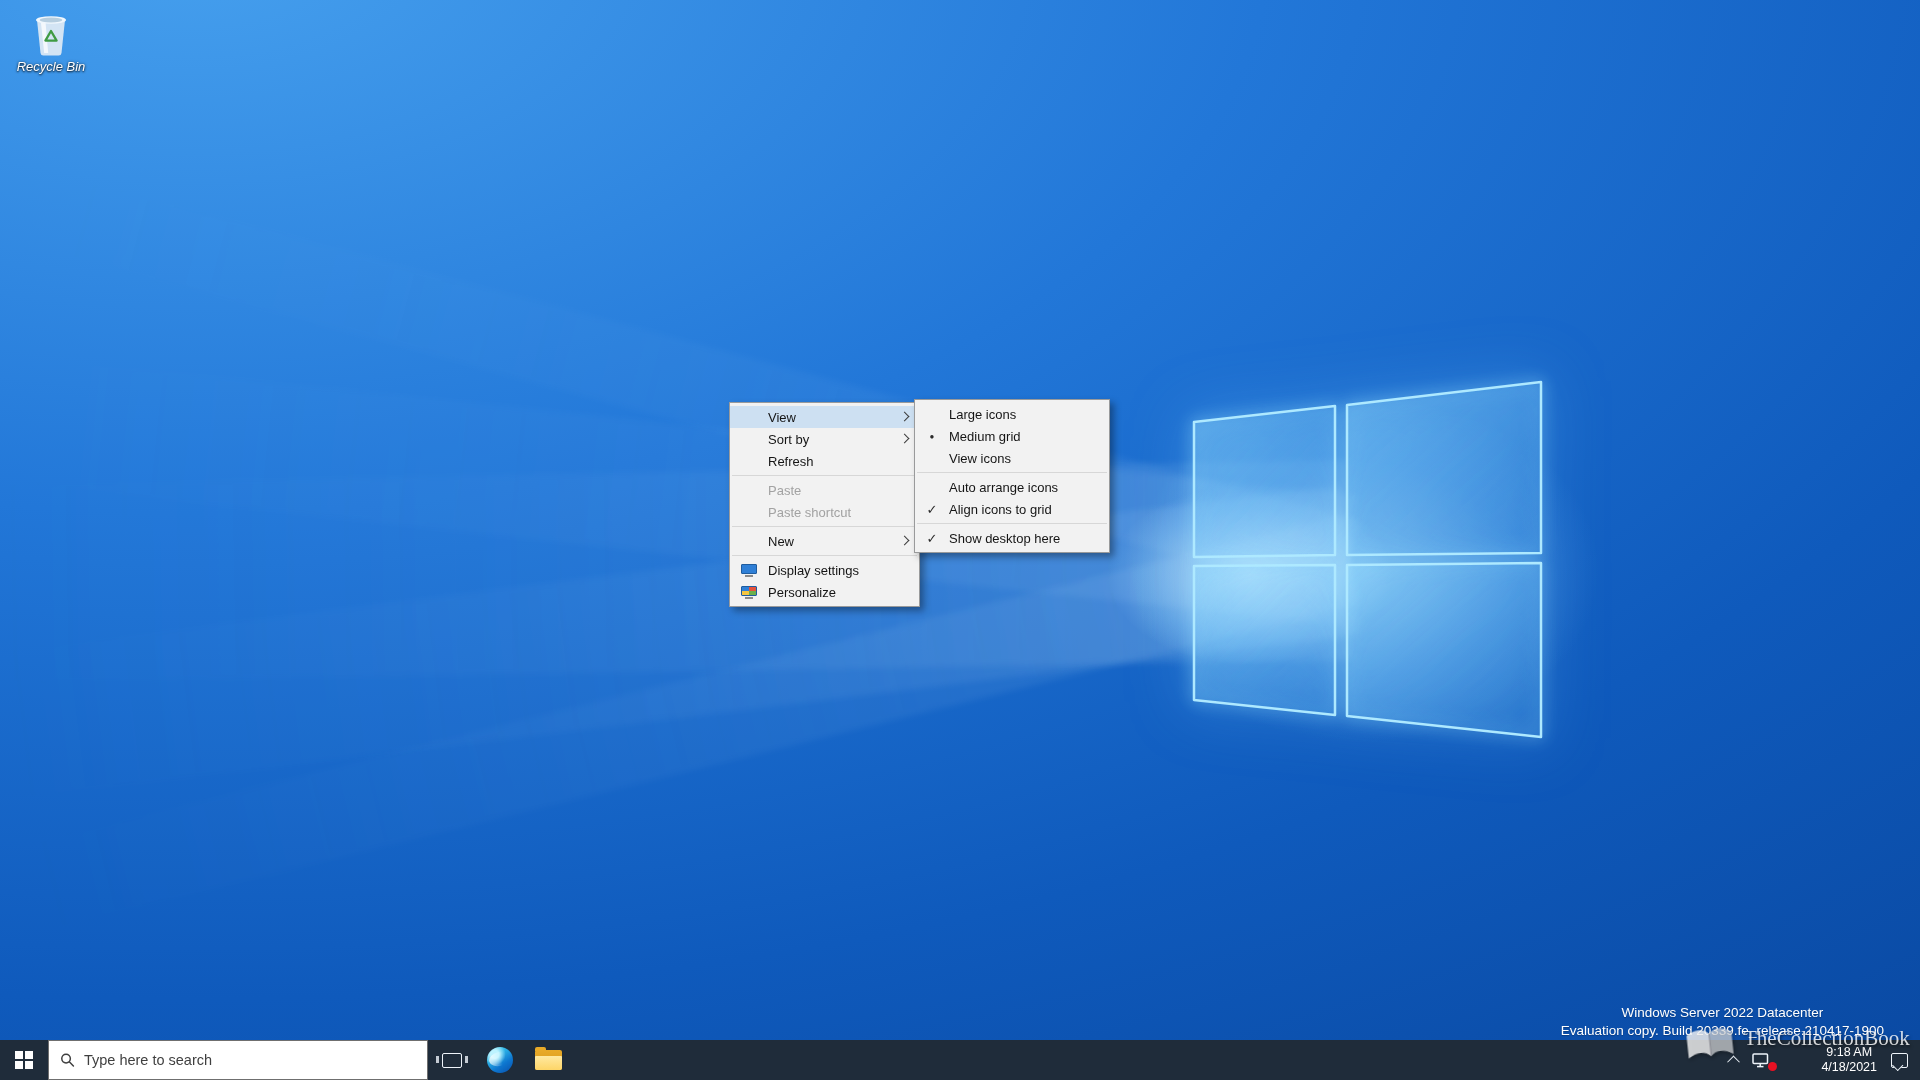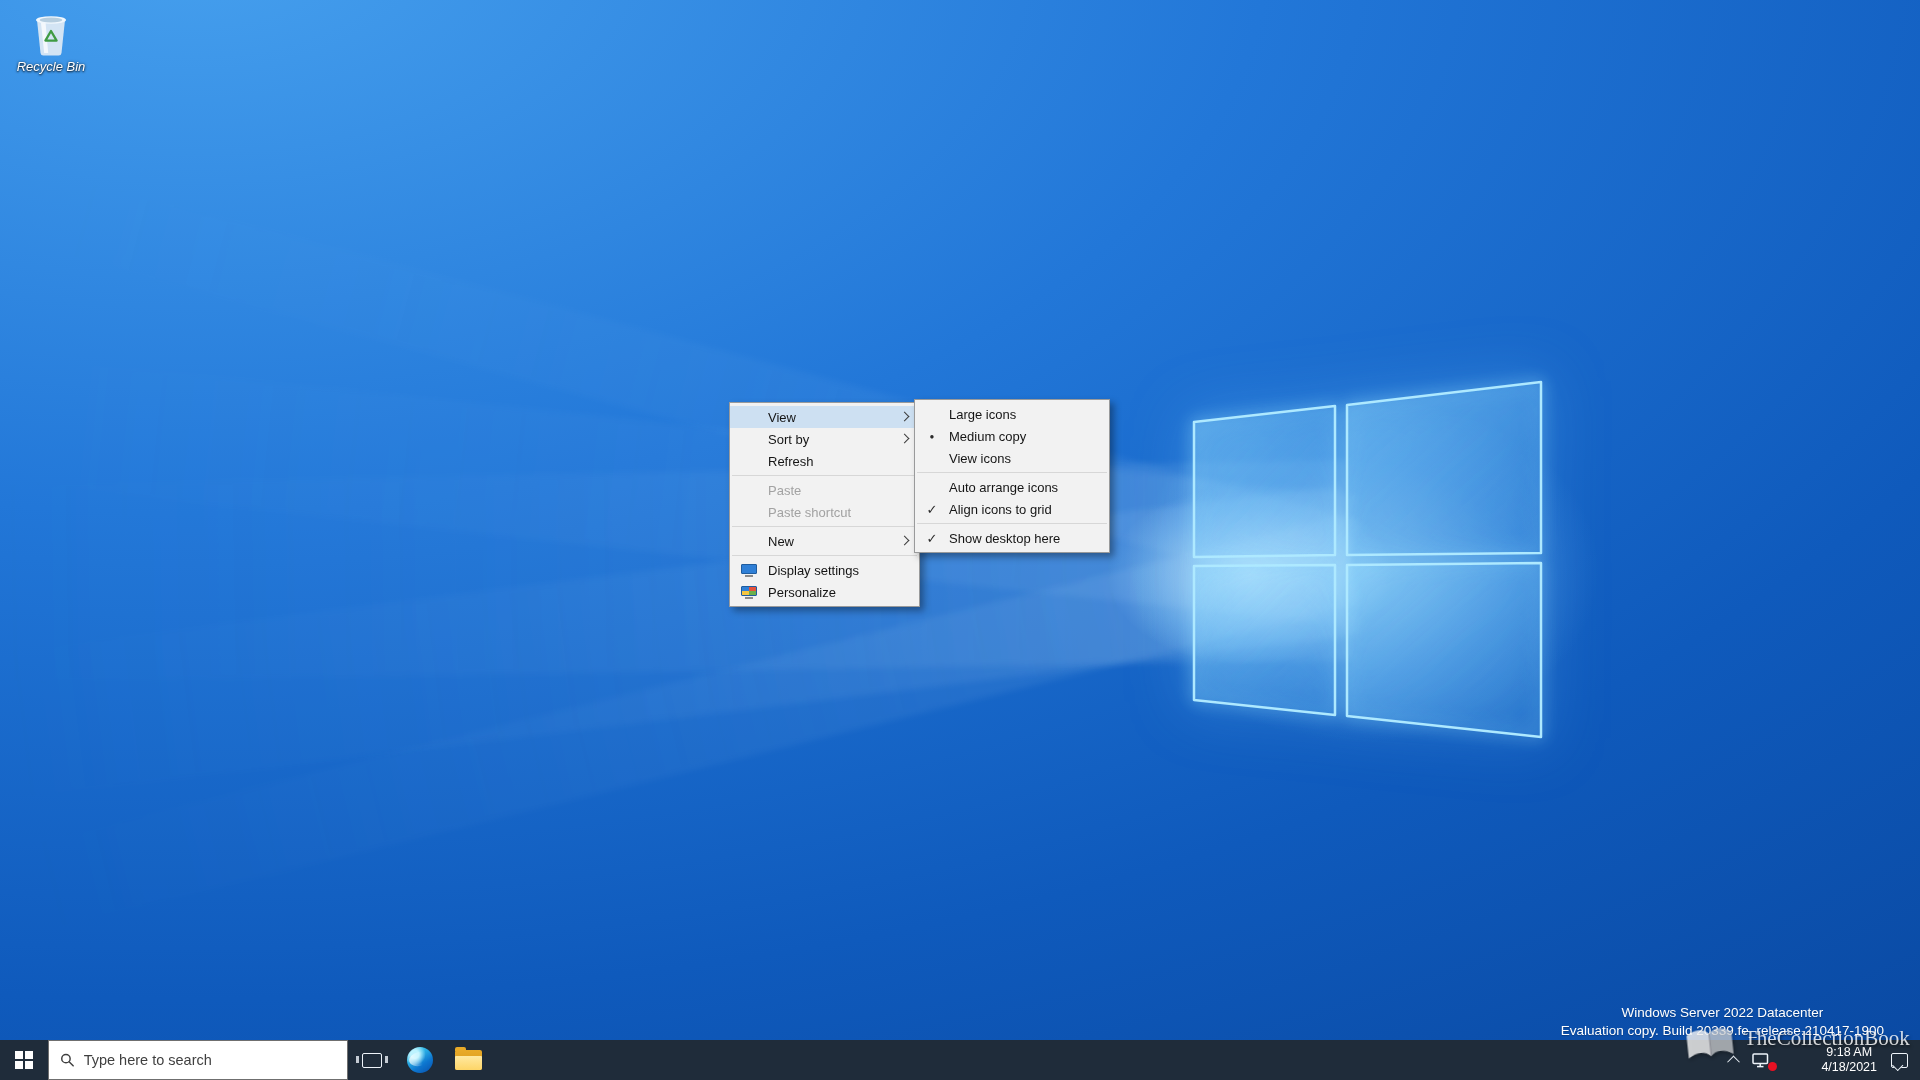--- a/index.html
+++ b/index.html
@@ -85,21 +85,21 @@
 
   
   .taskbar {
     position: absolute; left: 0; bottom: 0; width: 1920px; height: 40px;
     background: #1f2c3a; display: flex; align-items: stretch; z-index: 30;
   }
   .tb-btn { width: 48px; display: flex; align-items: center; justify-content: center; flex: none; }
   .start-flag { display: grid; grid-template-columns: 8px 8px; grid-template-rows: 8px 8px; gap: 2px; }
   .start-flag span { background: #fefefe; }
   .search-box {
-    width: 300px; flex: none; background: #ffffff; border: 1px solid #6f6f6f;
+    width: 380px; flex: none; background: #ffffff; border: 1px solid #6f6f6f;
     display: flex; align-items: center; gap: 9px; padding: 0 11px;
   }
   .search-box input {
     border: none; outline: none; background: transparent; width: 100%;
     font-size: 14.5px; color: #1c1c1c; font-family: "Liberation Sans", sans-serif;
   }
   .search-box input::placeholder { color: #3f3f3f; opacity: 1; }
 
   .tv-icon { width: 20px; height: 15px; border: 1.6px solid #eef4fa; border-radius: 2px; position: relative; }
   .tv-icon::before, .tv-icon::after { content: ''; position: absolute; top: 2px; width: 3px; height: 7px; background: rgba(238,244,250,.8); }
@@ -236,21 +236,21 @@
 
   <div class="menu sub-menu">
     <div class="menu-item">
       <span class="gutter"></span>
       <span>Large icons</span>
     </div>
     <div class="menu-item">
       <span class="gutter">
         <span class="radio-glyph">●</span>
       </span>
-      <span>Medium copy</span>
+      <span>Medium grid</span>
     </div>
     <div class="menu-item">
       <span class="gutter"></span>
       <span>View icons</span>
     </div>
     <div class="menu-sep"></div>
     <div class="menu-item">
       <span class="gutter"></span>
       <span>Auto arrange icons</span>
     </div>

